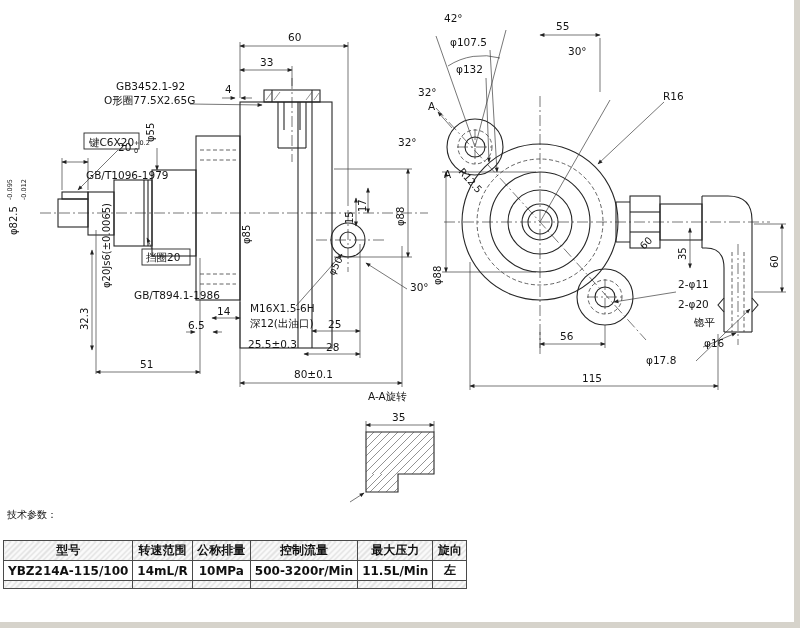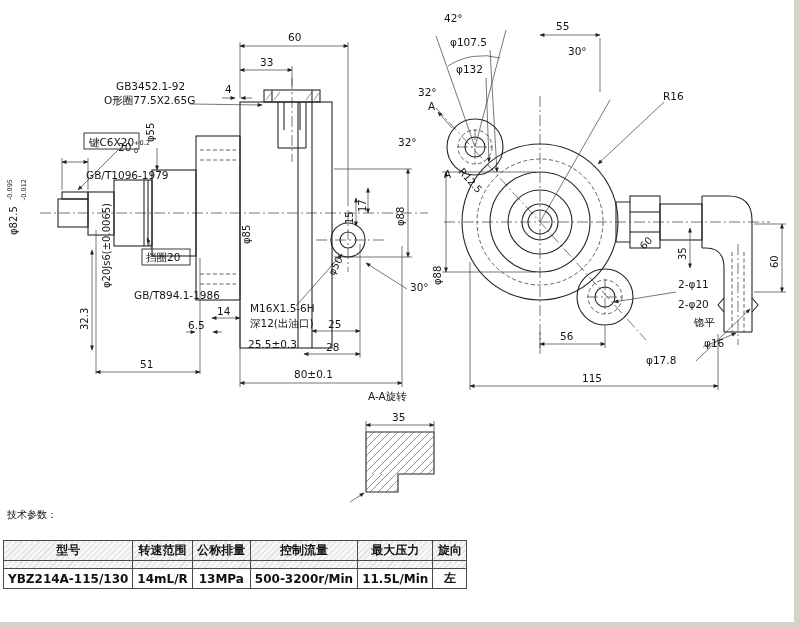--- a/index.html
+++ b/index.html
@@ -294,35 +294,35 @@
   </colgroup>
   <tbody>
         <tr class="hatchrow">
     <th>型号</th>
     <th>转速范围</th>
     <th>公称排量</th>
     <th>控制流量</th>
     <th>最大压力</th>
     <th>旋向</th>
   </tr>
+  <tr>
+    <td>YBZ214A-115/100</td>
+    <td>14mL/R</td>
+    <td>10MPa</td>
+    <td>500-3200r/Min</td>
+    <td>11.5L/Min</td>
+    <td>左</td>
+  </tr>
   <tr class="spacer">
     <td></td>
           <td></td>
           <td></td>
     <td></td>
           <td></td>
           <td></td>
   </tr>
-  <tr>
-    <td>YBZ214A-115/130</td>
-    <td>14mL/R</td>
-    <td>13MPa</td>
-    <td>500-3200r/Min</td>
-    <td>11.5L/Min</td>
-    <td>左</td>
-  </tr>
 </tbody>
     </table>
 
 <div class="edge-right"></div>
 <div class="edge-bottom"></div>
 
 </div>
 
 </body></html>

